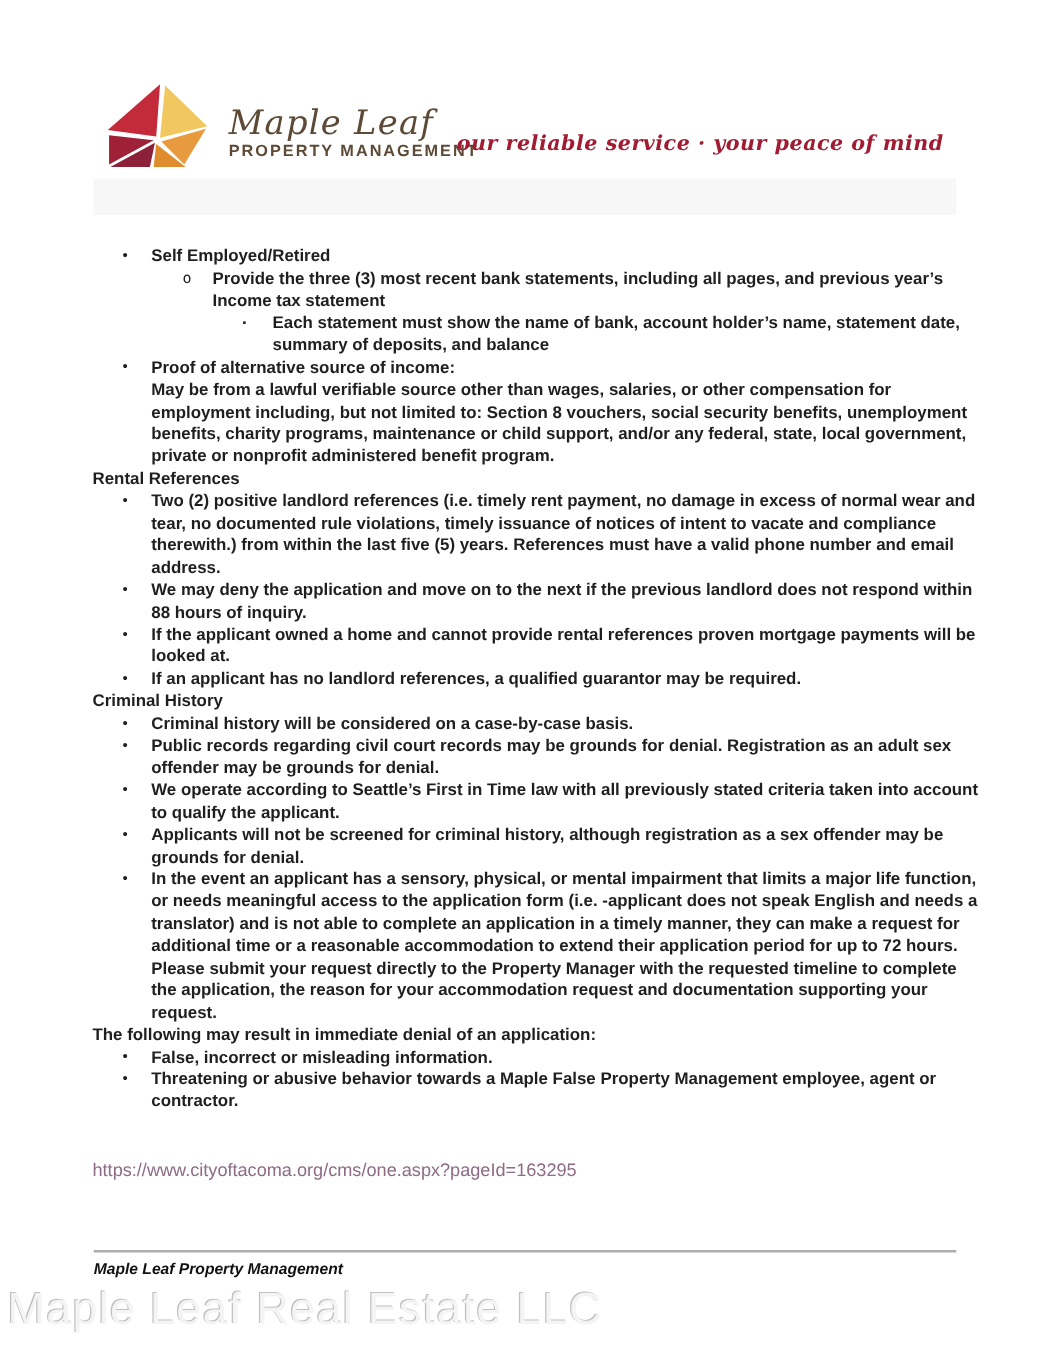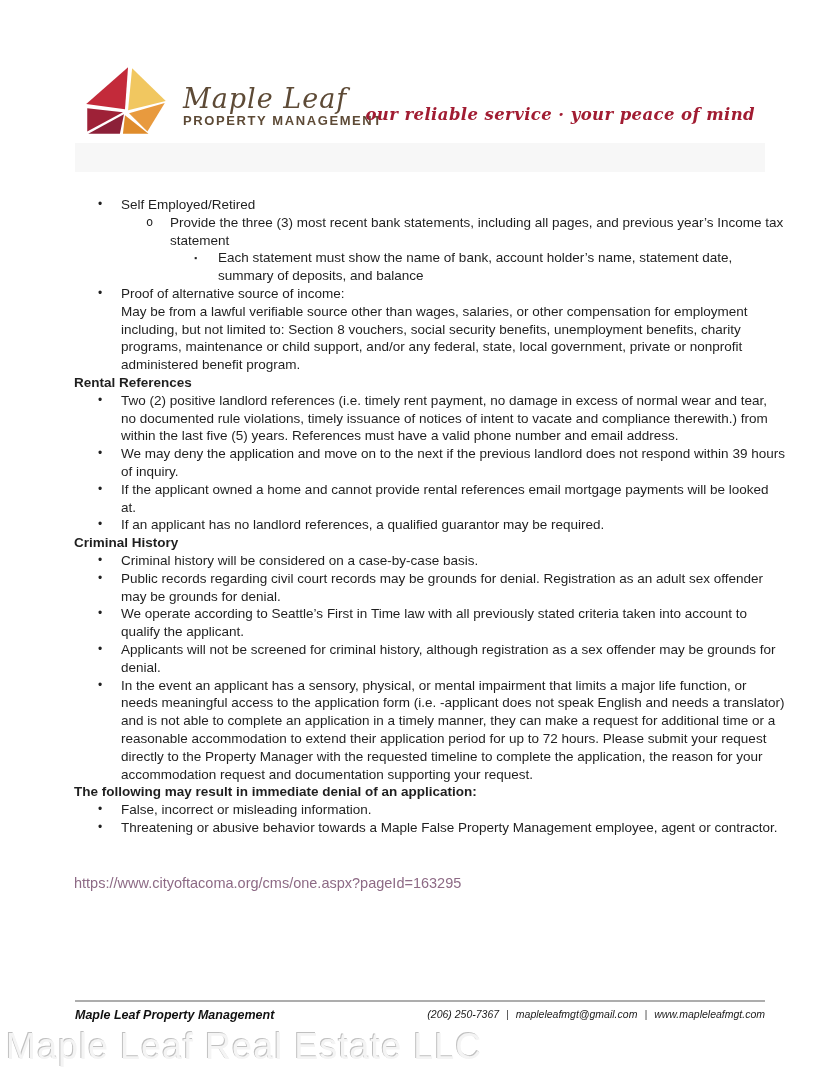--- a/index.html
+++ b/index.html
@@ -48,21 +48,21 @@
   .li .marker{flex:none;}
   .lvl1{padding-left:24px;}
   .lvl1 .marker{width:23px;}
   .lvl2{padding-left:72px;}
   .lvl2 .marker{width:24px;}
   .lvl3{padding-left:120px;}
   .lvl3 .marker{width:24px;}
   .m1{font-size:12px;}
   .m2{font-family:"DejaVu Sans Mono",monospace;font-size:12px;}
   .m3{font-size:8.5px;position:relative;top:1px;}
-  .li-text{flex:1;}
+  .li-text{flex:1;font-weight:bold;}
   .doc-link-row{margin-top:38px;}
   .doc-link{
     color:#8d6a85;font-size:14.5px;text-decoration:none;cursor:pointer;
   }
   
   .footer{
     position:absolute;left:75px;right:70px;top:1000px;
     border-top:2px solid #adadad;
     padding-top:6px;
     display:flex;justify-content:space-between;align-items:flex-start;font-style:italic;
@@ -136,27 +136,27 @@
         <div class="sec-heading">Rental References</div>
         <div class="li lvl1">
           <span class="marker m1">•</span>
           <div class="li-text">
             <div>Two (2) positive landlord references (i.e. timely rent payment, no damage in excess of normal wear and tear, no documented rule violations, timely issuance of notices of intent to vacate and compliance therewith.) from within the last five (5) years. References must have a valid phone number and email address.</div>
           </div>
         </div>
         <div class="li lvl1">
           <span class="marker m1">•</span>
           <div class="li-text">
-            <div>We may deny the application and move on to the next if the previous landlord does not respond within 39 hours of inquiry.</div>
-          </div>
-        </div>
-        <div class="li lvl1">
-          <span class="marker m1">•</span>
-          <div class="li-text">
-            <div>If the applicant owned a home and cannot provide rental references email mortgage payments will be looked at.</div>
+            <div>We may deny the application and move on to the next if the previous landlord does not respond within 88 hours of inquiry.</div>
+          </div>
+        </div>
+        <div class="li lvl1">
+          <span class="marker m1">•</span>
+          <div class="li-text">
+            <div>If the applicant owned a home and cannot provide rental references proven mortgage payments will be looked at.</div>
           </div>
         </div>
         <div class="li lvl1">
           <span class="marker m1">•</span>
           <div class="li-text">
             <div>If an applicant has no landlord references, a qualified guarantor may be required.</div>
           </div>
         </div>
       </section>
       <section class="doc-section">
@@ -209,20 +209,17 @@
           </div>
         </div>
       </section>
       <div class="doc-link-row">
       <a class="doc-link">https://www.cityoftacoma.org/cms/one.aspx?pageId=163295</a>
     </div>
   </div>
 
   <div class="footer">
     <span class="footer-company">Maple Leaf Property Management</span>
-    <span class="footer-contacts">
-      <span>(206) 250-7367</span><span class="footer-sep">|</span><span>mapleleafmgt@gmail.com</span><span class="footer-sep">|</span><span>www.mapleleafmgt.com</span>
-    </span>
   </div>
 
   <div class="watermark">Maple Leaf Real Estate LLC</div>
 
 </div>
 
 </body></html>

